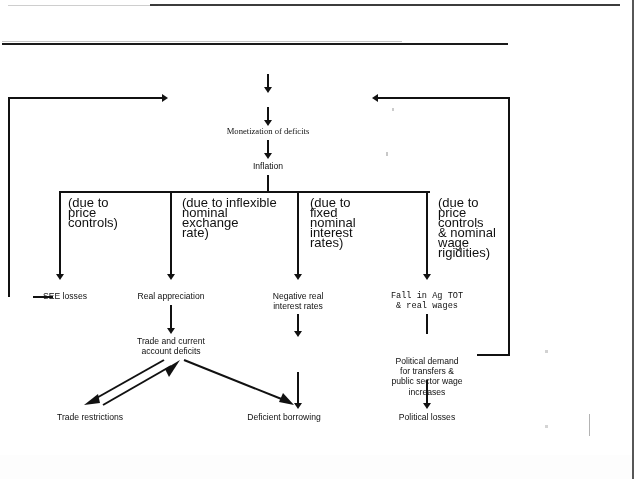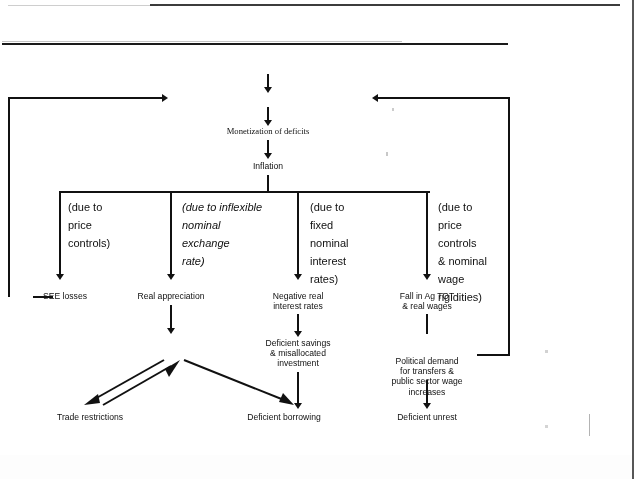--- a/index.html
+++ b/index.html
@@ -51,21 +51,21 @@
 
   
   .node{
     position:absolute;
     font-size:8.6px;line-height:10.2px;
     color:#101010;text-align:center;white-space:pre;
     transform:translateX(-50%);
   }
   .note{
     position:absolute;
-    font-size:11px;line-height:18px;
+    font-size:13px;line-height:10px;
     color:#101010;text-align:left;white-space:pre;
   }
 
   
   .vline{position:absolute;background:#111;width:2px;}
   .hline{position:absolute;background:#111;height:2px;}
   .vline-thin{position:absolute;background:#111;width:1.6px;}
 
   
   .ah-down{
@@ -123,21 +123,21 @@
 
   <div class="vline" style="left:59px;top:191px;height:84px;"></div>
   <div class="ah-down" style="left:60px;top:274px;"></div>
   <div class="note" style="left:68px;top:198px;">(due to
 price
 controls)</div>
   <div class="node" style="left:65px;top:291px;">SEE losses</div>
 
   <div class="vline" style="left:170px;top:191px;height:84px;"></div>
   <div class="ah-down" style="left:171px;top:274px;"></div>
-  <div class="note" style="left:182px;top:198px;font-style:italic;">(due to inflexible
+  <div class="note" style="left:182px;top:198px;">(due to inflexible
 nominal
 exchange
 rate)</div>
   <div class="node" style="left:171px;top:291px;">Real appreciation</div>
 
   <div class="vline" style="left:297px;top:191px;height:84px;"></div>
   <div class="ah-down" style="left:298px;top:274px;"></div>
   <div class="note" style="left:310px;top:198px;">(due to
 fixed
 nominal
@@ -147,35 +147,37 @@
 interest rates</div>
 
   <div class="vline" style="left:426px;top:191px;height:84px;"></div>
   <div class="ah-down" style="left:427px;top:274px;"></div>
   <div class="note" style="left:438px;top:198px;">(due to
 price
 controls
 &amp; nominal
 wage
 rigidities)</div>
-  <div class="node" style="left:427px;top:291px;">Fall in Ag TOT
+  <div class="node" style="left:427px;top:291px;font-family:Liberation Mono, monospace;">Fall in Ag TOT
 &amp; real wages</div>
 
   <div class="hline" style="left:33px;top:296px;width:20px;"></div>
   <div class="vline" style="left:8px;top:97px;height:200px;"></div>
   <div class="hline" style="left:8px;top:97px;width:155px;"></div>
   <div class="ah-right" style="left:162px;top:98px;"></div>
 
   <div class="hline" style="left:477px;top:354px;width:33px;"></div>
   <div class="vline" style="left:508px;top:97px;height:259px;"></div>
   <div class="hline" style="left:378px;top:97px;width:132px;"></div>
   <div class="ah-left" style="left:372px;top:98px;"></div>
 
   <div class="vline" style="left:170px;top:305px;height:24px;"></div>
   <div class="ah-down" style="left:171px;top:328px;"></div>
+  <div class="node" style="left:171px;top:336px;">Trade and current
+account deficits</div>
 
   <div class="diag" style="left:80px;top:358px;">
     <svg width="90" height="52" viewBox="0 0 90 52">
       <line x1="84" y1="2" x2="13" y2="42" stroke="#111" stroke-width="2"></line>
       <polygon points="4,47 18,36 20,45" fill="#111"></polygon>
     </svg>
   </div>
 
   <div class="diag" style="left:95px;top:358px;">
     <svg width="90" height="52" viewBox="0 0 90 52">
@@ -189,31 +191,28 @@
       <line x1="4" y1="2" x2="104" y2="42" stroke="#111" stroke-width="2"></line>
       <polygon points="114,47 99,44 103,35" fill="#111"></polygon>
     </svg>
   </div>
 
   <div class="node" style="left:90px;top:412px;">Trade restrictions</div>
   <div class="node" style="left:284px;top:412px;">Deficient borrowing</div>
 
   <div class="vline" style="left:297px;top:314px;height:18px;"></div>
   <div class="ah-down" style="left:298px;top:331px;"></div>
-  <div class="node" style="left:298px;top:338px;">Deficient savings
-&amp; misallocated
-investment</div>
 
   <div class="vline" style="left:297px;top:372px;height:32px;"></div>
   <div class="ah-down" style="left:298px;top:403px;"></div>
 
   <div class="vline-thin" style="left:426px;top:314px;height:20px;"></div>
   <div class="node" style="left:427px;top:336px;margin-top:20px;">Political demand
 for transfers &amp;
 public sector wage
 increases</div>
 
   <div class="vline" style="left:426px;top:380px;height:24px;"></div>
   <div class="ah-down" style="left:427px;top:403px;"></div>
-  <div class="node" style="left:427px;top:412px;">Deficient unrest</div>
+  <div class="node" style="left:427px;top:412px;">Political losses</div>
 
   <div class="bottom-haze"></div>
 </div>
 
 </body></html>

